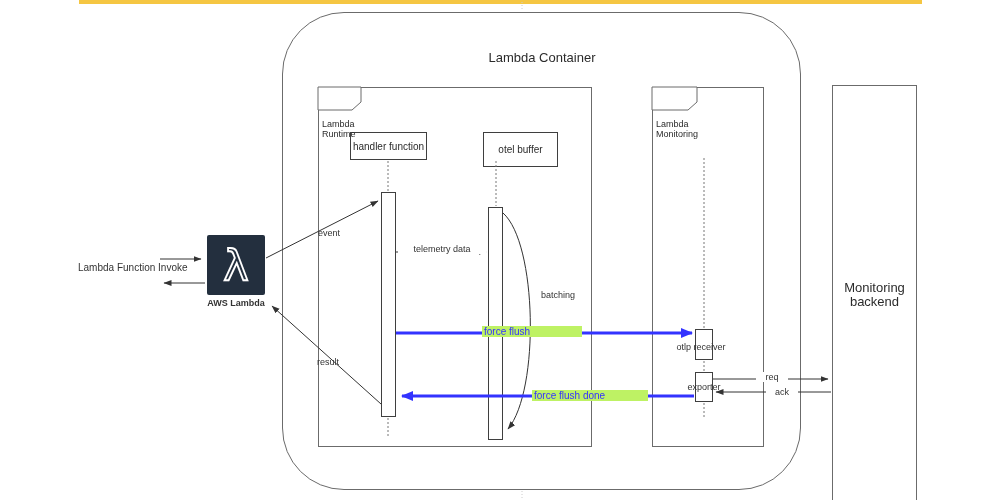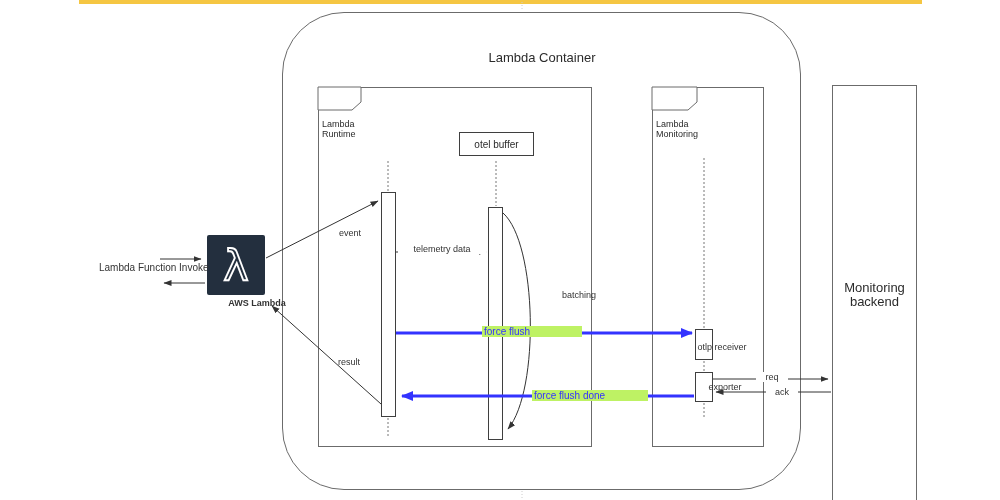--- a/index.html
+++ b/index.html
@@ -9,21 +9,21 @@
   }
   .abs{position:absolute;}
   .z1{z-index:1;} .z2{z-index:2;} .z3{z-index:3;}
   .box{
     background:#fff;border:1px solid #3f3f3f;display:flex;
     align-items:center;justify-content:center;font-size:10px;color:#2b2b2b;
     box-sizing:border-box;text-align:center;
   }
   .frame{border:1px solid #6b6b6b;box-sizing:border-box;background:transparent;}
   .bar{background:#fff;border:1px solid #3f3f3f;box-sizing:border-box;}
-  .lbl{font-size:9px;color:#333;white-space:nowrap;padding-left:21px;}
+  .lbl{font-size:9px;color:#333;white-space:nowrap;}
   .lbl-on-line{background:#fff;padding:0 2px;text-align:center;}
   .blue-lbl{color:#3333FF;font-size:10px;background:#bef264;padding:0 2px;text-align:left;white-space:nowrap;}
   .tab-text{font-size:9px;line-height:9.5px;color:#2b2b2b;white-space:nowrap;margin-top:31px;}
   .title{font-size:13px;color:#2b2b2b;text-align:center;white-space:nowrap;}
   .center-txt{display:flex;align-items:center;justify-content:center;text-align:center;}
 </style>
 </head>
 <body>
 
 <div id="stage">
@@ -36,21 +36,24 @@
     <div class="title" style="line-height:14px;">
       <div>Monitoring</div>
       <div>backend</div>
     </div>
   </div>
 
   <div class="abs z1 frame" style="left:318px;top:87px;width:274px;height:360px;"></div>
 
   <div class="abs z1 frame" style="left:652px;top:87px;width:112px;height:360px;"></div>
 
-  <div class="abs z1 box" style="left:459px;top:132px;width:75px;height:24px;">
+  <div class="abs z1 box" style="left:350px;top:132px;width:77px;height:28px;">
+    <span>handler function</span>
+  </div>
+  <div class="abs z1 box" style="left:483px;top:132px;width:75px;height:35px;">
     <span>otel buffer</span>
   </div>
 
   <div class="abs z1 bar" style="left:381px;top:192px;width:15px;height:225px;"></div>
   <div class="abs z1 bar" style="left:488px;top:207px;width:15px;height:233px;"></div>
   <div class="abs z1 bar" style="left:695px;top:329px;width:18px;height:31px;"></div>
   <div class="abs z1 bar" style="left:695px;top:372px;width:18px;height:30px;"></div>
 
   <div class="abs z1" style="left:207px;top:235px;width:58px;height:60px;background:#232F3E;border-radius:2px;">
     <svg width="58" height="60">

